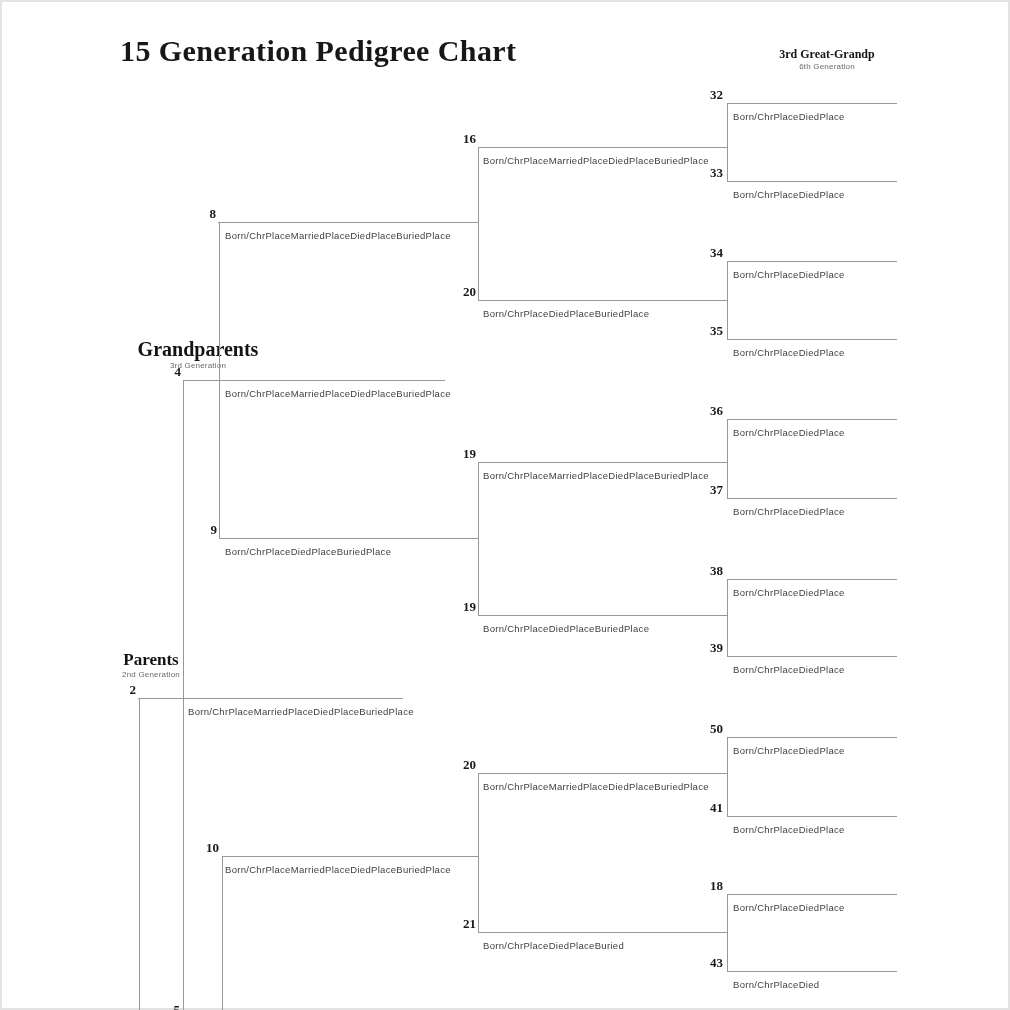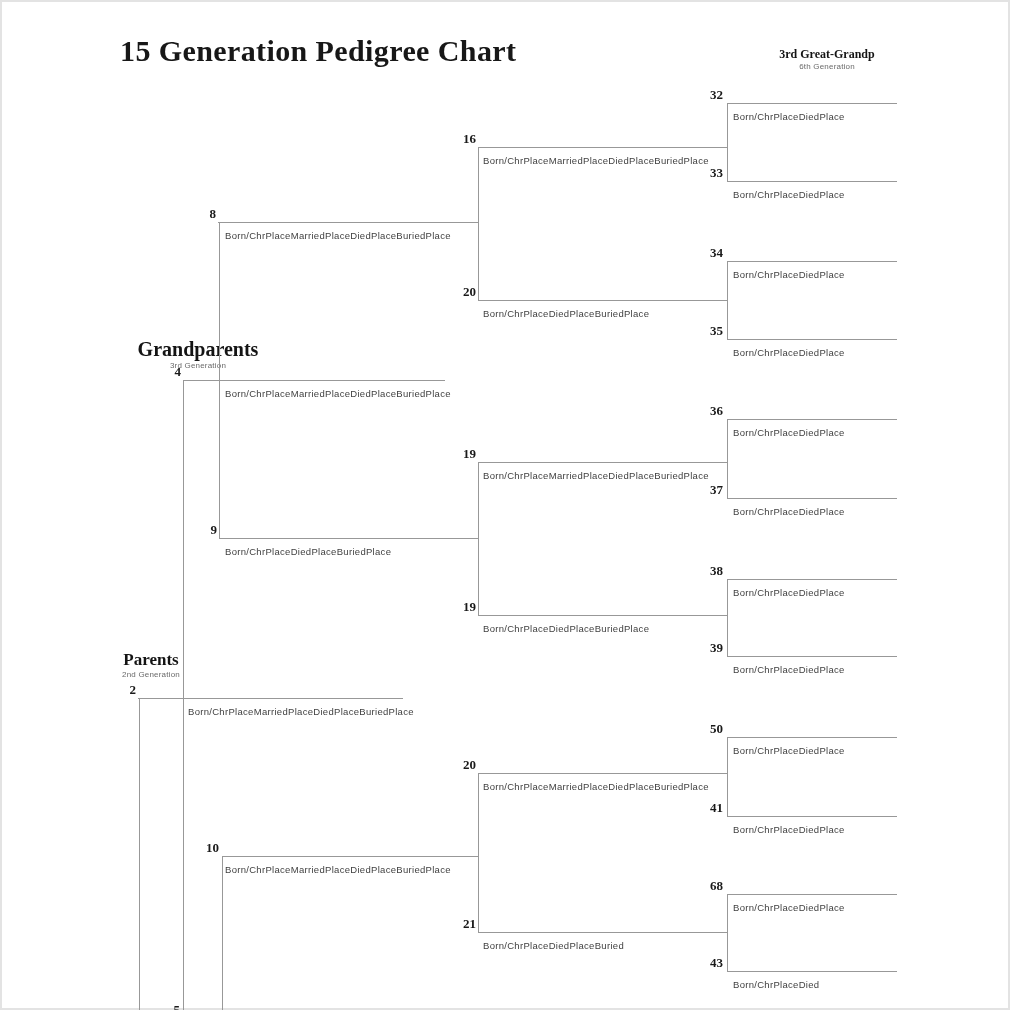--- a/index.html
+++ b/index.html
@@ -317,21 +317,21 @@
   <div class="entry" style="left:699px;top:800px;--fx:34px;--fy:22px;">
       <span class="num">41</span>
       <div class="fields">
         <span>Born/Chr</span>
         <span>Place</span>
         <span>Died</span>
         <span>Place</span>
       </div>
     </div>
   <div class="entry" style="left:699px;top:878px;--fx:34px;--fy:22px;">
-      <span class="num">68</span>
+      <span class="num">18</span>
       <div class="fields">
         <span>Born/Chr</span>
         <span>Place</span>
         <span>Died</span>
         <span>Place</span>
       </div>
     </div>
   <div class="entry" style="left:699px;top:955px;--fx:34px;--fy:22px;">
       <span class="num">43</span>
       <div class="fields">

